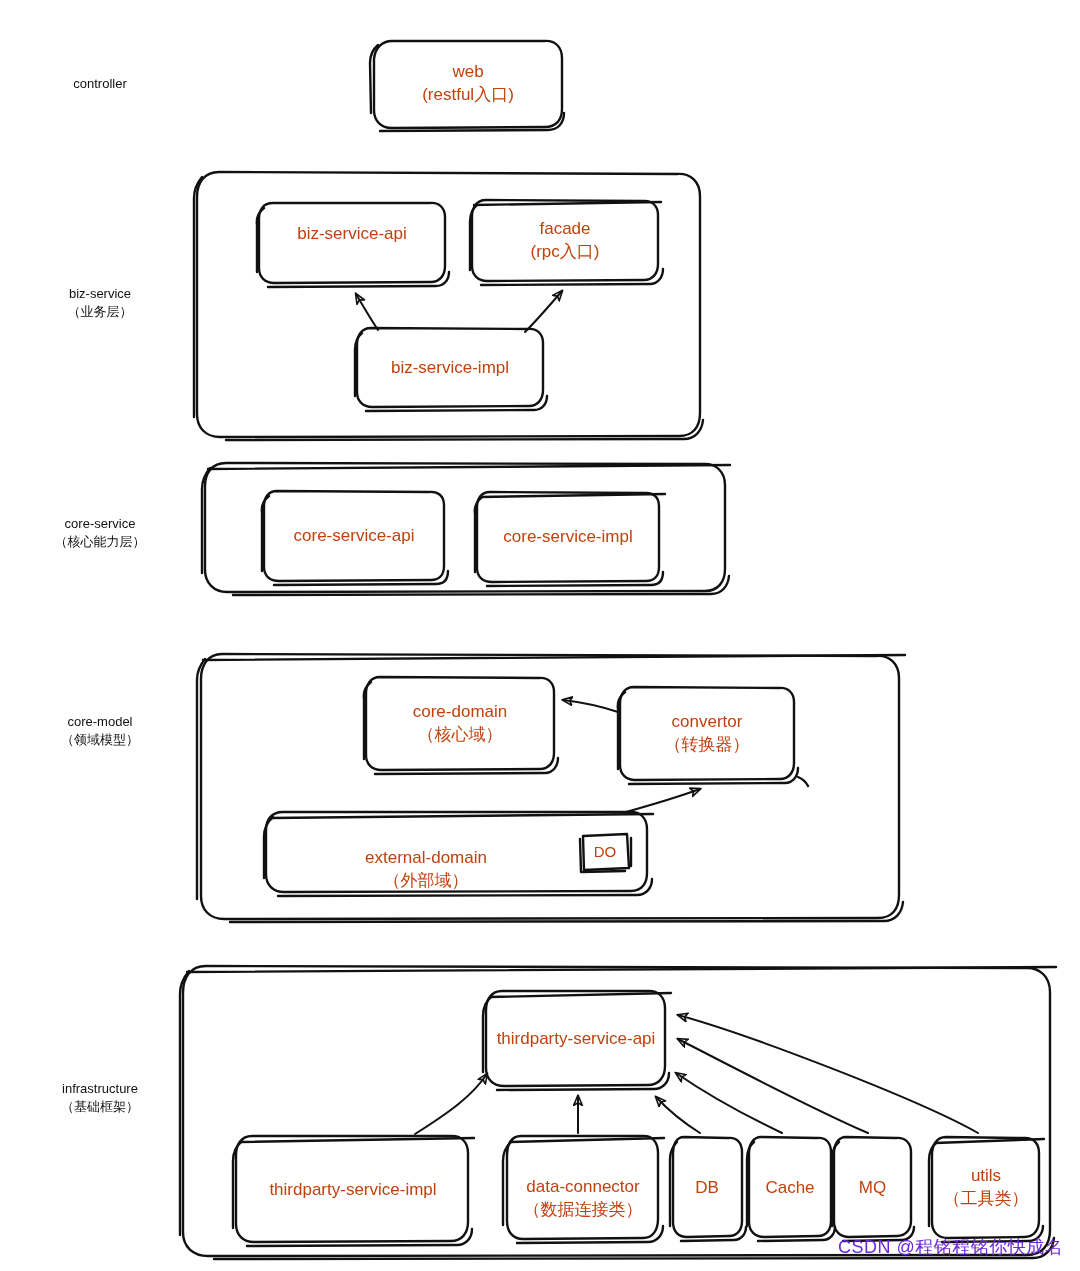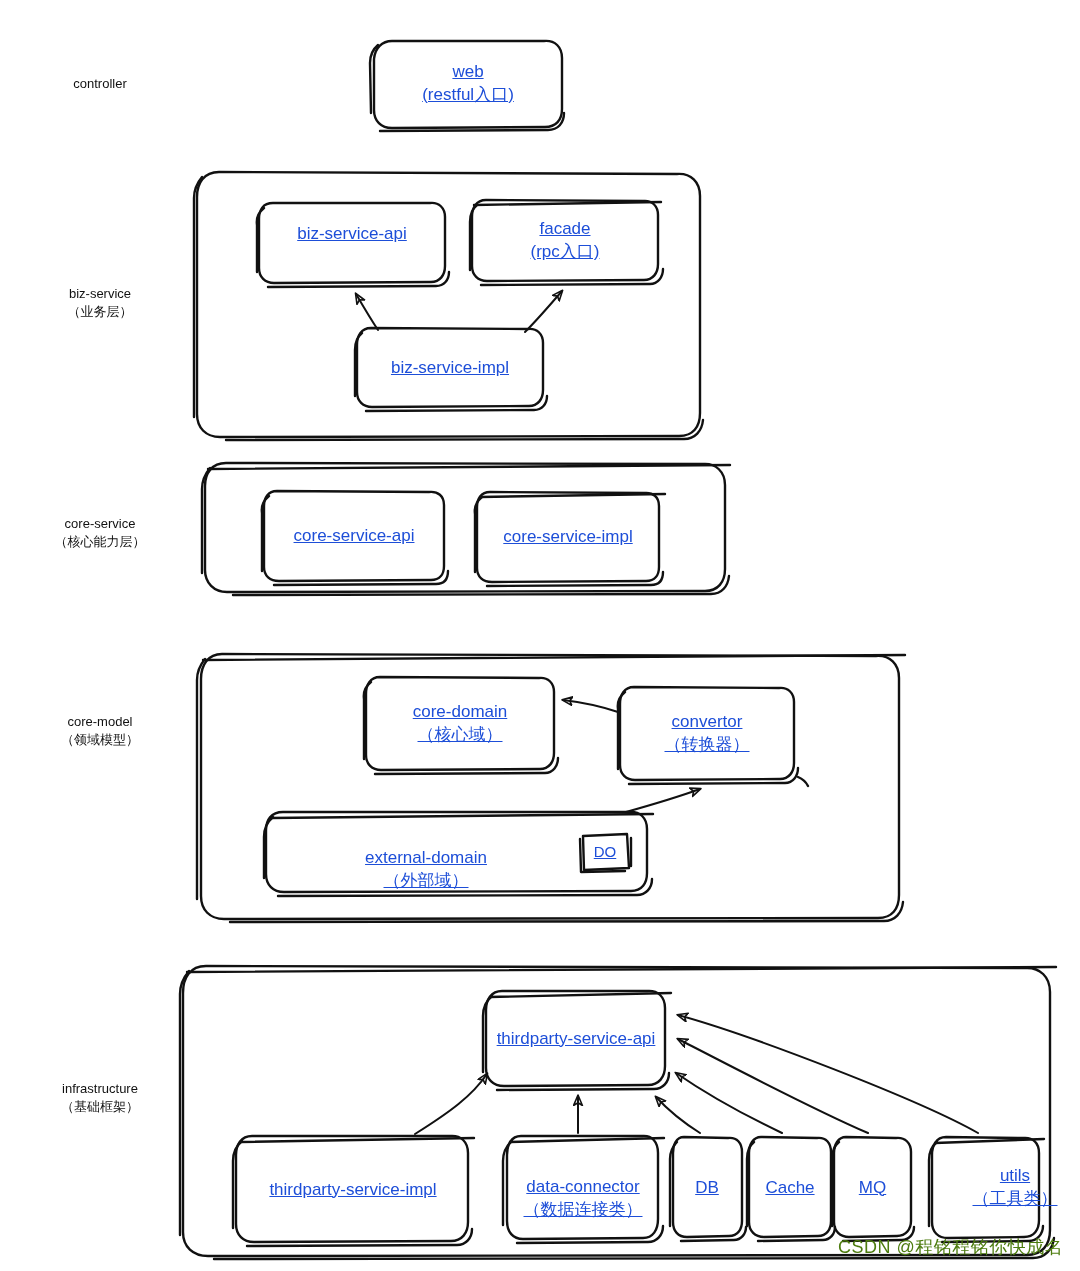--- a/index.html
+++ b/index.html
@@ -31,32 +31,31 @@
     pointer-events: none;
   }
   .node-text {
     position: absolute;
     display: flex;
     align-items: center;
     justify-content: center;
     text-align: center;
     font-size: 17px;
     line-height: 1.35;
-    color: #1d4ed8;
+    color: #c2410c;
     white-space: pre-line;
     pointer-events: none;
-    text-decoration: underline;
   }
   .node-text.small { font-size: 15px; }
   .watermark {
     position: absolute;
     left: 838px;
     top: 1235px;
     font-size: 18px;
-    color: #4d7c0f;
+    color: #6d28d9;
     letter-spacing: 0.5px;
     white-space: nowrap;
     pointer-events: none;
   }
 </style>
 </head>
 <body>
 
 <svg id="canvas" viewBox="0 0 1080 1271" xmlns="http://www.w3.org/2000/svg">
   <defs>
@@ -228,16 +227,16 @@
 （外部域）</div>
 <div class="node-text small" style="left:580px; top:834px; width:50px; height:36px;">DO</div>
 
 <div class="node-text" style="left:483px; top:990px; width:186px; height:98px;">thirdparty-service-api</div>
 <div class="node-text" style="left:234px; top:1136px; width:238px; height:108px;">thirdparty-service-impl</div>
 <div class="node-text" style="left:504px; top:1136px; width:158px; height:126px;">data-connector
 （数据连接类）</div>
 <div class="node-text" style="left:670px; top:1137px; width:74px; height:102px;">DB</div>
 <div class="node-text" style="left:747px; top:1137px; width:86px; height:102px;">Cache</div>
 <div class="node-text" style="left:832px; top:1137px; width:81px; height:102px;">MQ</div>
-<div class="node-text" style="left:930px; top:1137px; width:112px; height:102px;padding-left:29px;">utils
+<div class="node-text" style="left:930px; top:1137px; width:112px; height:102px;">utils
 （工具类）</div>
 
 <div class="watermark">CSDN @程铭程铭你快成名</div>
 
 </body></html>

